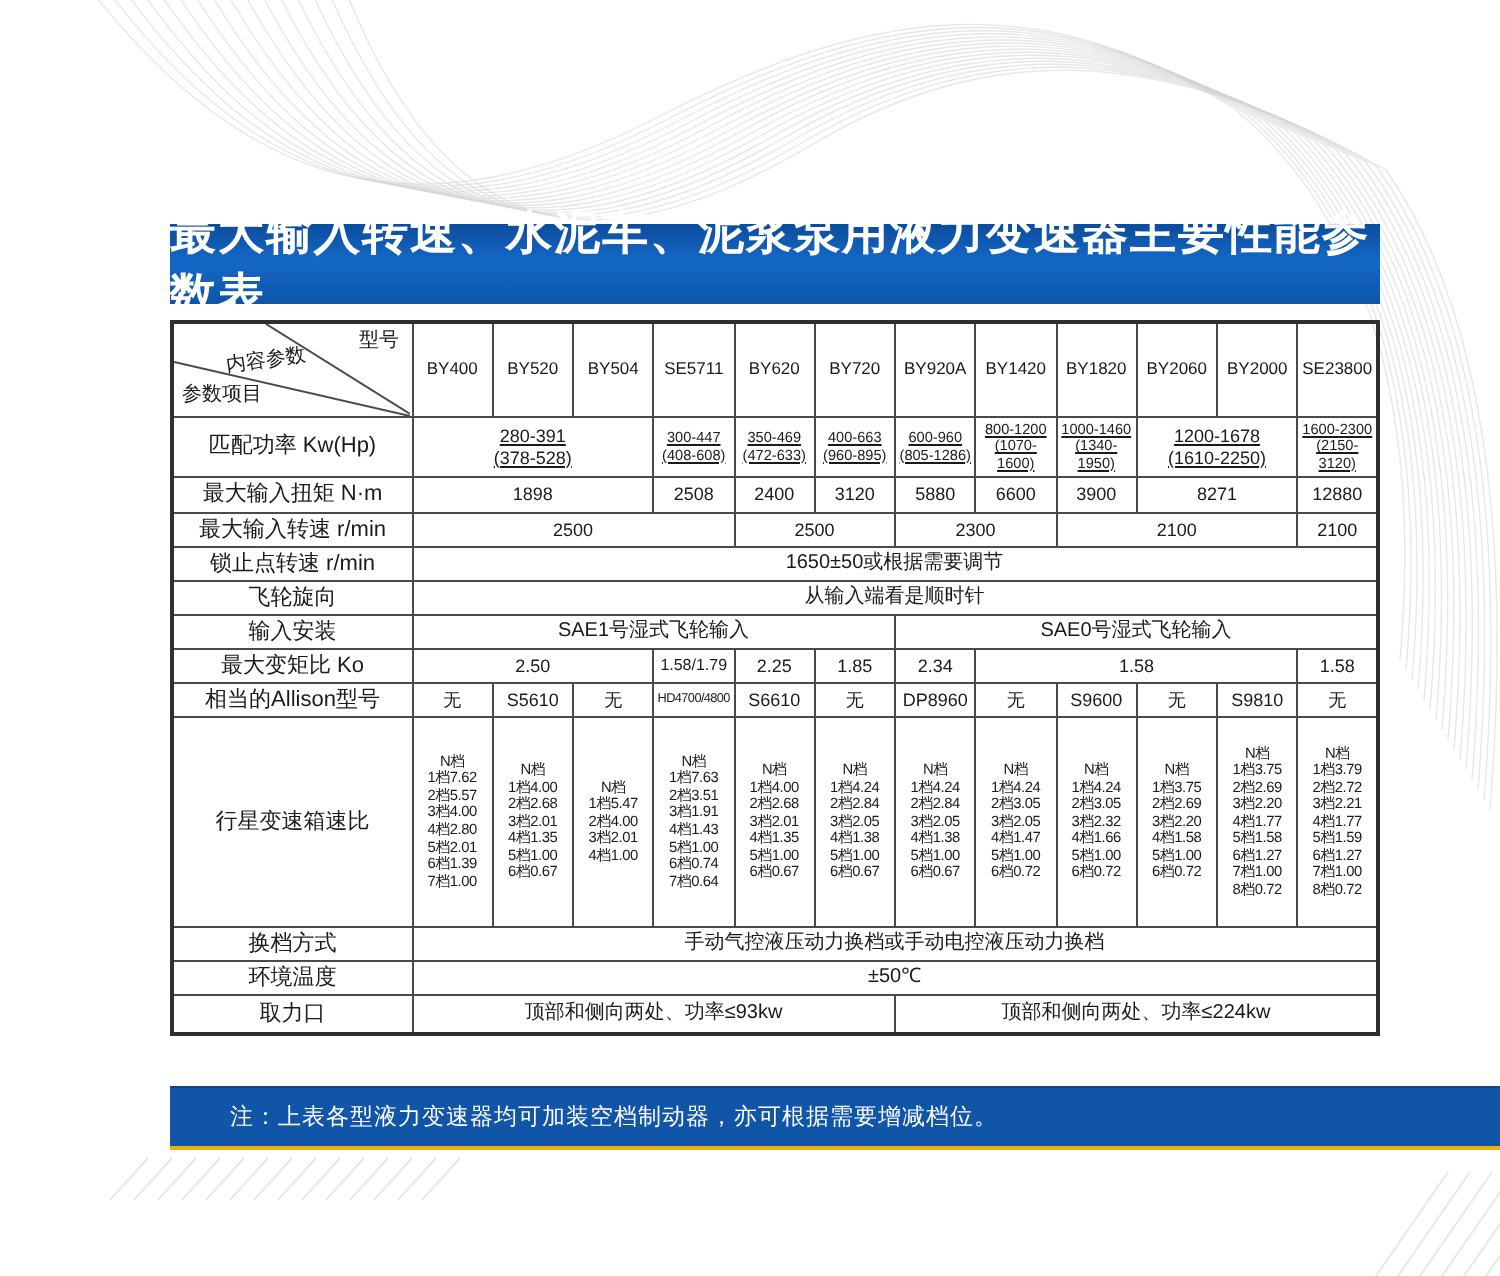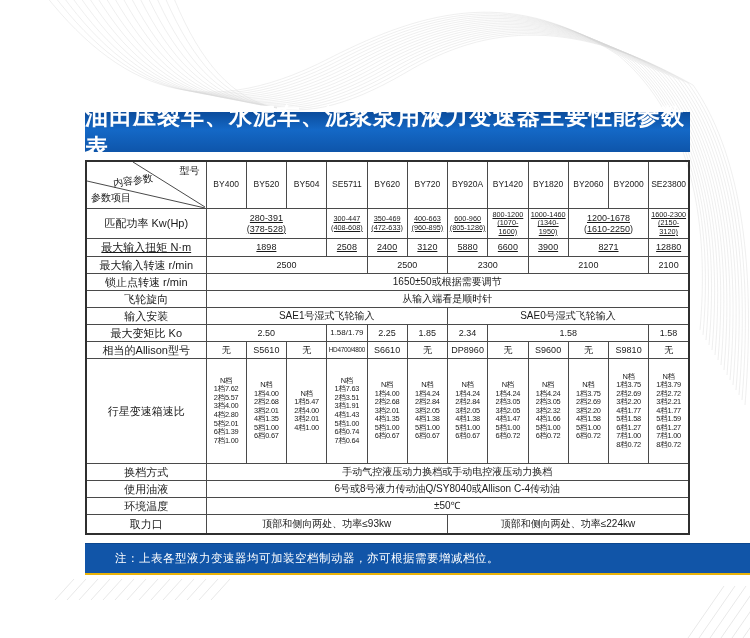--- a/index.html
+++ b/index.html
@@ -28,21 +28,21 @@
     text-align:center;vertical-align:middle;
     padding:0;overflow:hidden;
     line-height:1.15;
   }
   col.c-label{width:120px;}
   col.c-model{width:40.25px;}
   td.lbl{text-align:left;padding-left:6px;font-size:11px;white-space:nowrap;}
   tr.h-head td{height:46px;}
   tr.h-power td{height:29px;}
   tr.h-std td{height:16px;}
-  tr.h-torq td{height:17px;text-decoration:underline;}
+  tr.h-torq td{height:17px;}
   tr.h-gear td{height:104px;}
   tr.h-pto td{height:18px;}
   td.model{font-size:8.5px;}
   td.two-line{font-size:7.3px;line-height:1.25;text-decoration:underline;}
   td.two-line.wide{font-size:9px;}
   td.condensed{font-size:6.4px;letter-spacing:-0.3px;}
   td.mid{font-size:10px;}
   td.gear{
     vertical-align:top;text-align:left;
     font-size:7.4px;line-height:11.6px;
@@ -132,21 +132,21 @@
     <path d="M 211 600 L 230 579" fill="none" stroke="#e2e2e2" stroke-width="1" opacity="0.8"></path>
     <path d="M 688 638 L 724 586" fill="none" stroke="#e2e2e2" stroke-width="1" opacity="0.8"></path>
     <path d="M 699 638 L 735 586" fill="none" stroke="#e2e2e2" stroke-width="1" opacity="0.8"></path>
     <path d="M 710 638 L 746 586" fill="none" stroke="#e2e2e2" stroke-width="1" opacity="0.8"></path>
     <path d="M 721 638 L 757 586" fill="none" stroke="#e2e2e2" stroke-width="1" opacity="0.8"></path>
     <path d="M 732 638 L 768 586" fill="none" stroke="#e2e2e2" stroke-width="1" opacity="0.8"></path>
     <path d="M 743 638 L 779 586" fill="none" stroke="#e2e2e2" stroke-width="1" opacity="0.8"></path>
   </svg>
 
 <div class="title-bar">
-  <span>油田压裂车、水泥车、泥浆泵用液力变速器主要性能参数表</span>
+  <span>最大输入转速、水泥车、泥浆泵用液力变速器主要性能参数表</span>
 </div>
 
 <div class="spec-table-wrap">
 <table class="spec">
   <colgroup>
     <col class="c-label">
     <col class="c-model">
         <col class="c-model">
         <col class="c-model">
         <col class="c-model">
@@ -406,24 +406,20 @@
             <div>7档1.00</div>
             <div>8档0.72</div>
           </td>
   </tr>
 
   <tr class="h-std">
     <td class="lbl">换档方式</td>
     <td class="mid" colspan="12">手动气控液压动力换档或手动电控液压动力换档</td>
   </tr>
 
-  <tr class="h-std">
-    <td class="lbl">使用油液</td>
-    <td class="mid" colspan="12">6号或8号液力传动油Q/SY8040或Allison C-4传动油</td>
-  </tr>
 
   <tr class="h-std">
     <td class="lbl">环境温度</td>
     <td class="mid" colspan="12">±50℃</td>
   </tr>
 
   <tr class="h-pto">
     <td class="lbl">取力口</td>
     <td class="mid" colspan="6">顶部和侧向两处、功率≤93kw</td>
     <td class="mid" colspan="6">顶部和侧向两处、功率≤224kw</td>

